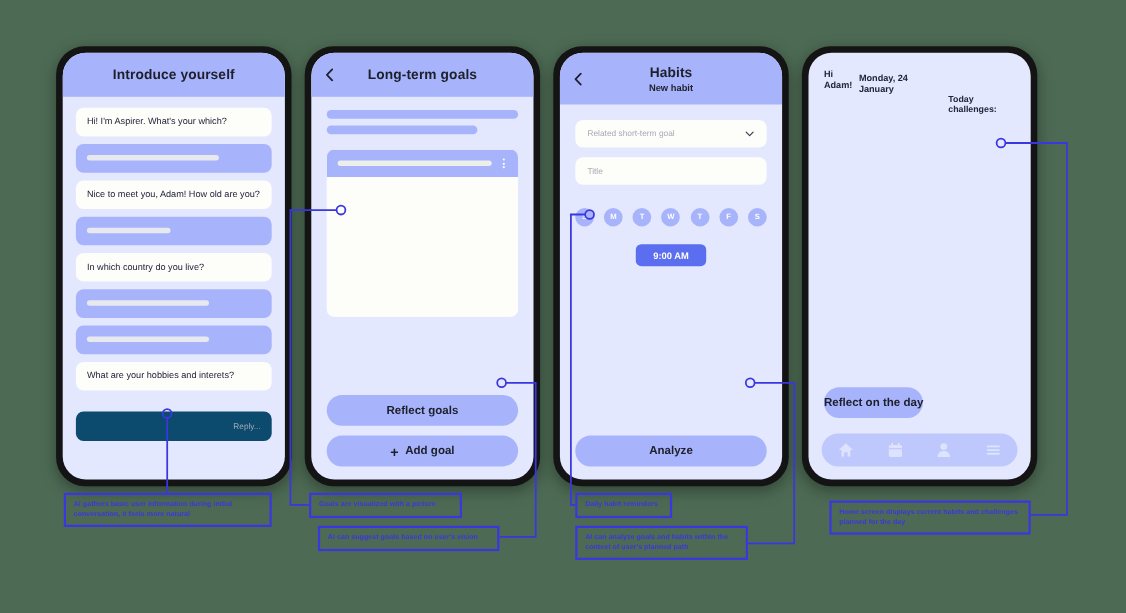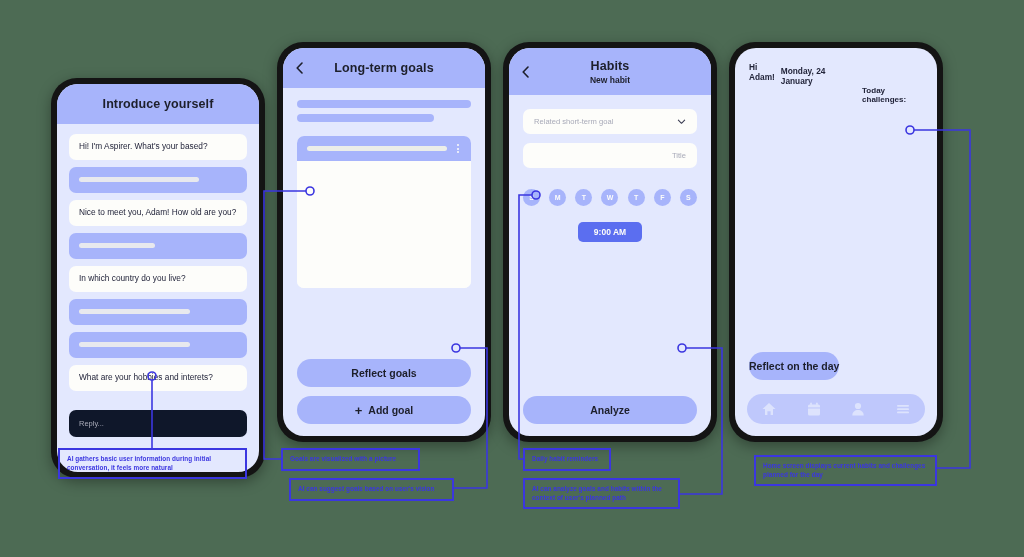--- a/index.html
+++ b/index.html
@@ -62,27 +62,28 @@
     background: #a7b4fb;
     border-radius: 7px;
     height: 26px;
     display: flex; align-items: center;
     padding: 0 10px;
   }
   .bubble-user .bar {
     height: 5px; background: #e8e9ee; border-radius: 3px;
   }
   .reply-field {
-    background: #0f172a;
+    background: #0c4a6e;
     border-radius: 7px;
     padding: 9px 10px;
     font-size: 7.5px;
     color: #a8aab8;
     margin-top: 12px;
     margin-bottom: 10px;
+    text-align: right;
   }
 
   
   .goalbody { flex:1; padding: 12px 14px 0 14px; }
   .skel {
     height: 8px; background: #a7b4fb; border-radius: 4px; margin-bottom: 6px;
   }
   .goalcard {
     margin-top: 14px;
     background: #fdfdfa;
@@ -123,21 +124,20 @@
   .habitbody { flex:1; padding: 14px 14px 0 14px; display:flex; flex-direction:column; }
   .field {
     background: #fdfdfa;
     border-radius: 7px;
     height: 25px;
     display: flex; align-items: center;
     padding: 0 11px;
     font-size: 7.6px;
     color: #a8aab8;
     margin-bottom: 9px;
-    justify-content: flex-end;
   }
   .field .chev { margin-left:auto; width:9px; height:9px; }
   .days { display:flex; justify-content:space-between; margin-top: 12px; }
   .day {
     width: 17px; height: 17px; border-radius: 50%;
     background: #a7b4fb;
     color: #fdfdfa;
     font-size: 7px; font-weight: 600;
     display:flex; align-items:center; justify-content:center;
     cursor: pointer;
@@ -189,27 +189,27 @@
   }
   svg.links { position:absolute; left:0; top:0; width:1024px; height:557px; pointer-events:none; }
   svg.links path, svg.links line { stroke:#3b36e0; stroke-width:1.6; fill:none; }
   svg.links circle { stroke:#3b36e0; stroke-width:1.6; fill:none; }
 </style>
 </head>
 <body>
 
 <div id="stage">
 
-  <div class="phone" style="left:51px; top:42px; width:214px; height:400px;margin-top:36px;">
+  <div class="phone" style="left:51px; top:42px; width:214px; height:400px;">
     <div class="screen">
       <div class="appbar" style="height:40px;">
         <span class="title">Introduce yourself</span>
       </div>
       <div class="chatbody">
-        <div class="bubble-ai">Hi! I'm Aspirer. What's your based?</div>
+        <div class="bubble-ai">Hi! I'm Aspirer. What's your which?</div>
         <div class="bubble-user">
           <div class="bar" style="width:76%;"></div>
         </div>
         <div class="bubble-ai">Nice to meet you, Adam! How old are you?</div>
         <div class="bubble-user">
           <div class="bar" style="width:48%;"></div>
         </div>
         <div class="bubble-ai">In which country do you live?</div>
         <div class="bubble-user">
           <div class="bar" style="width:70%;"></div>

